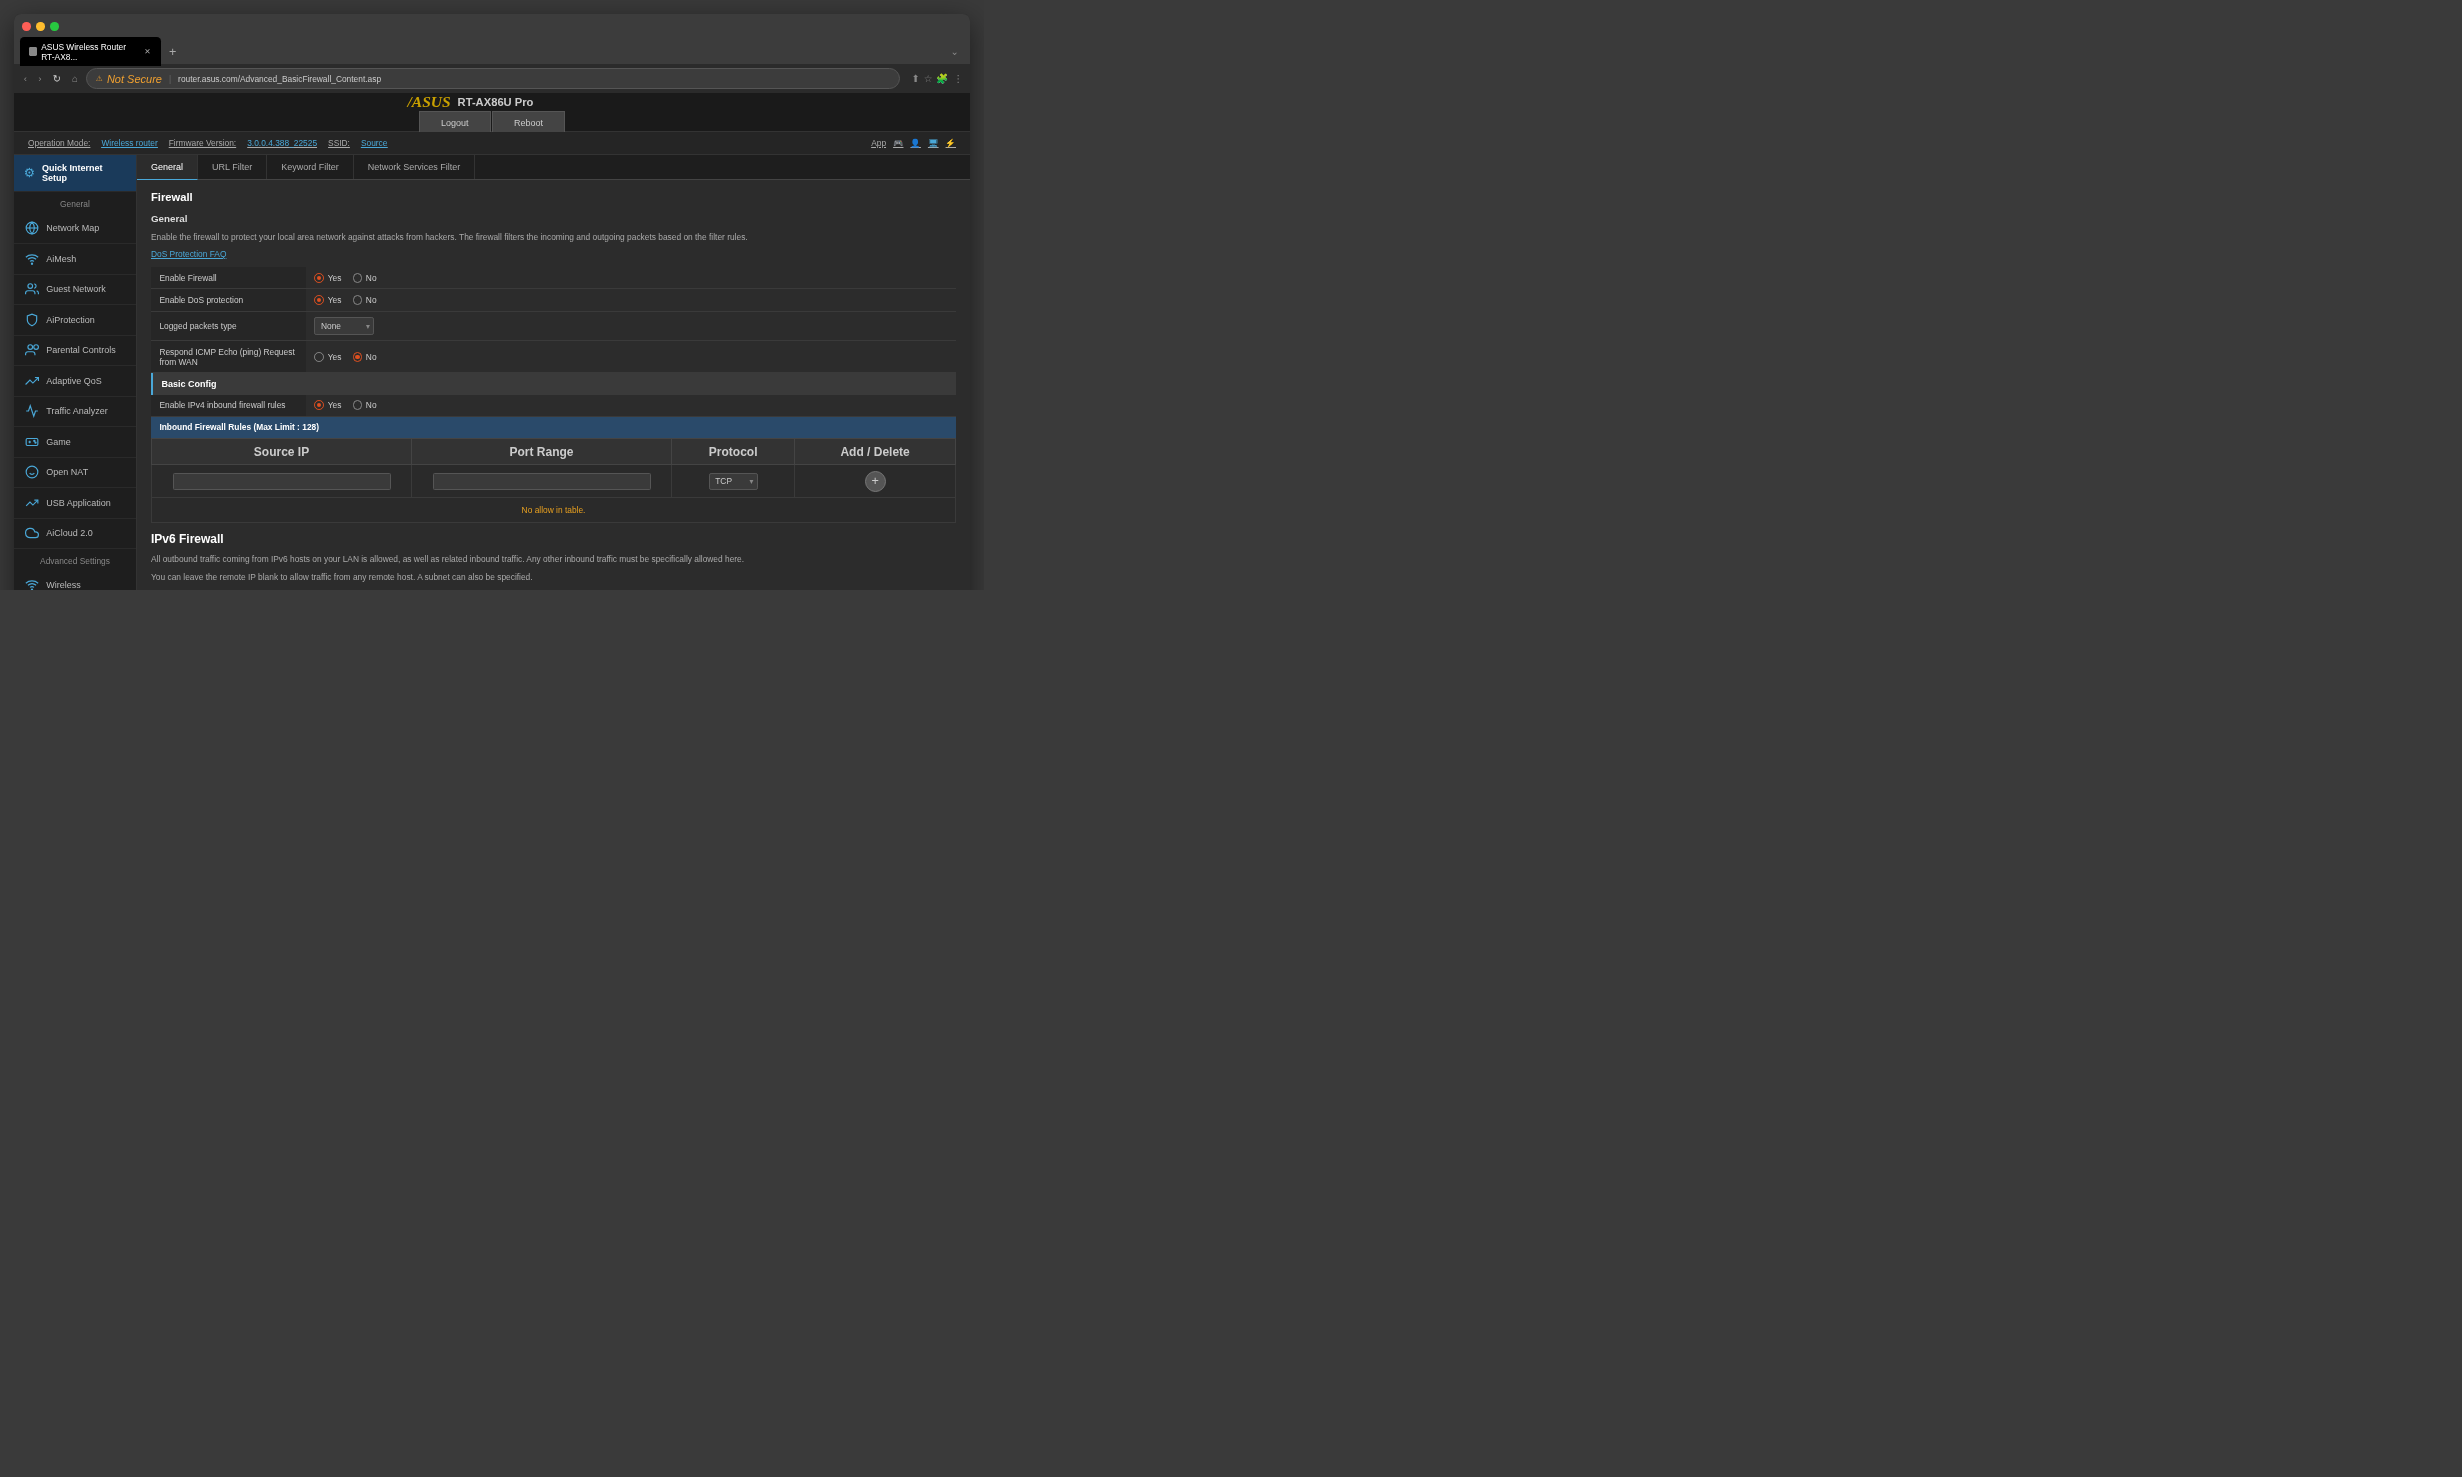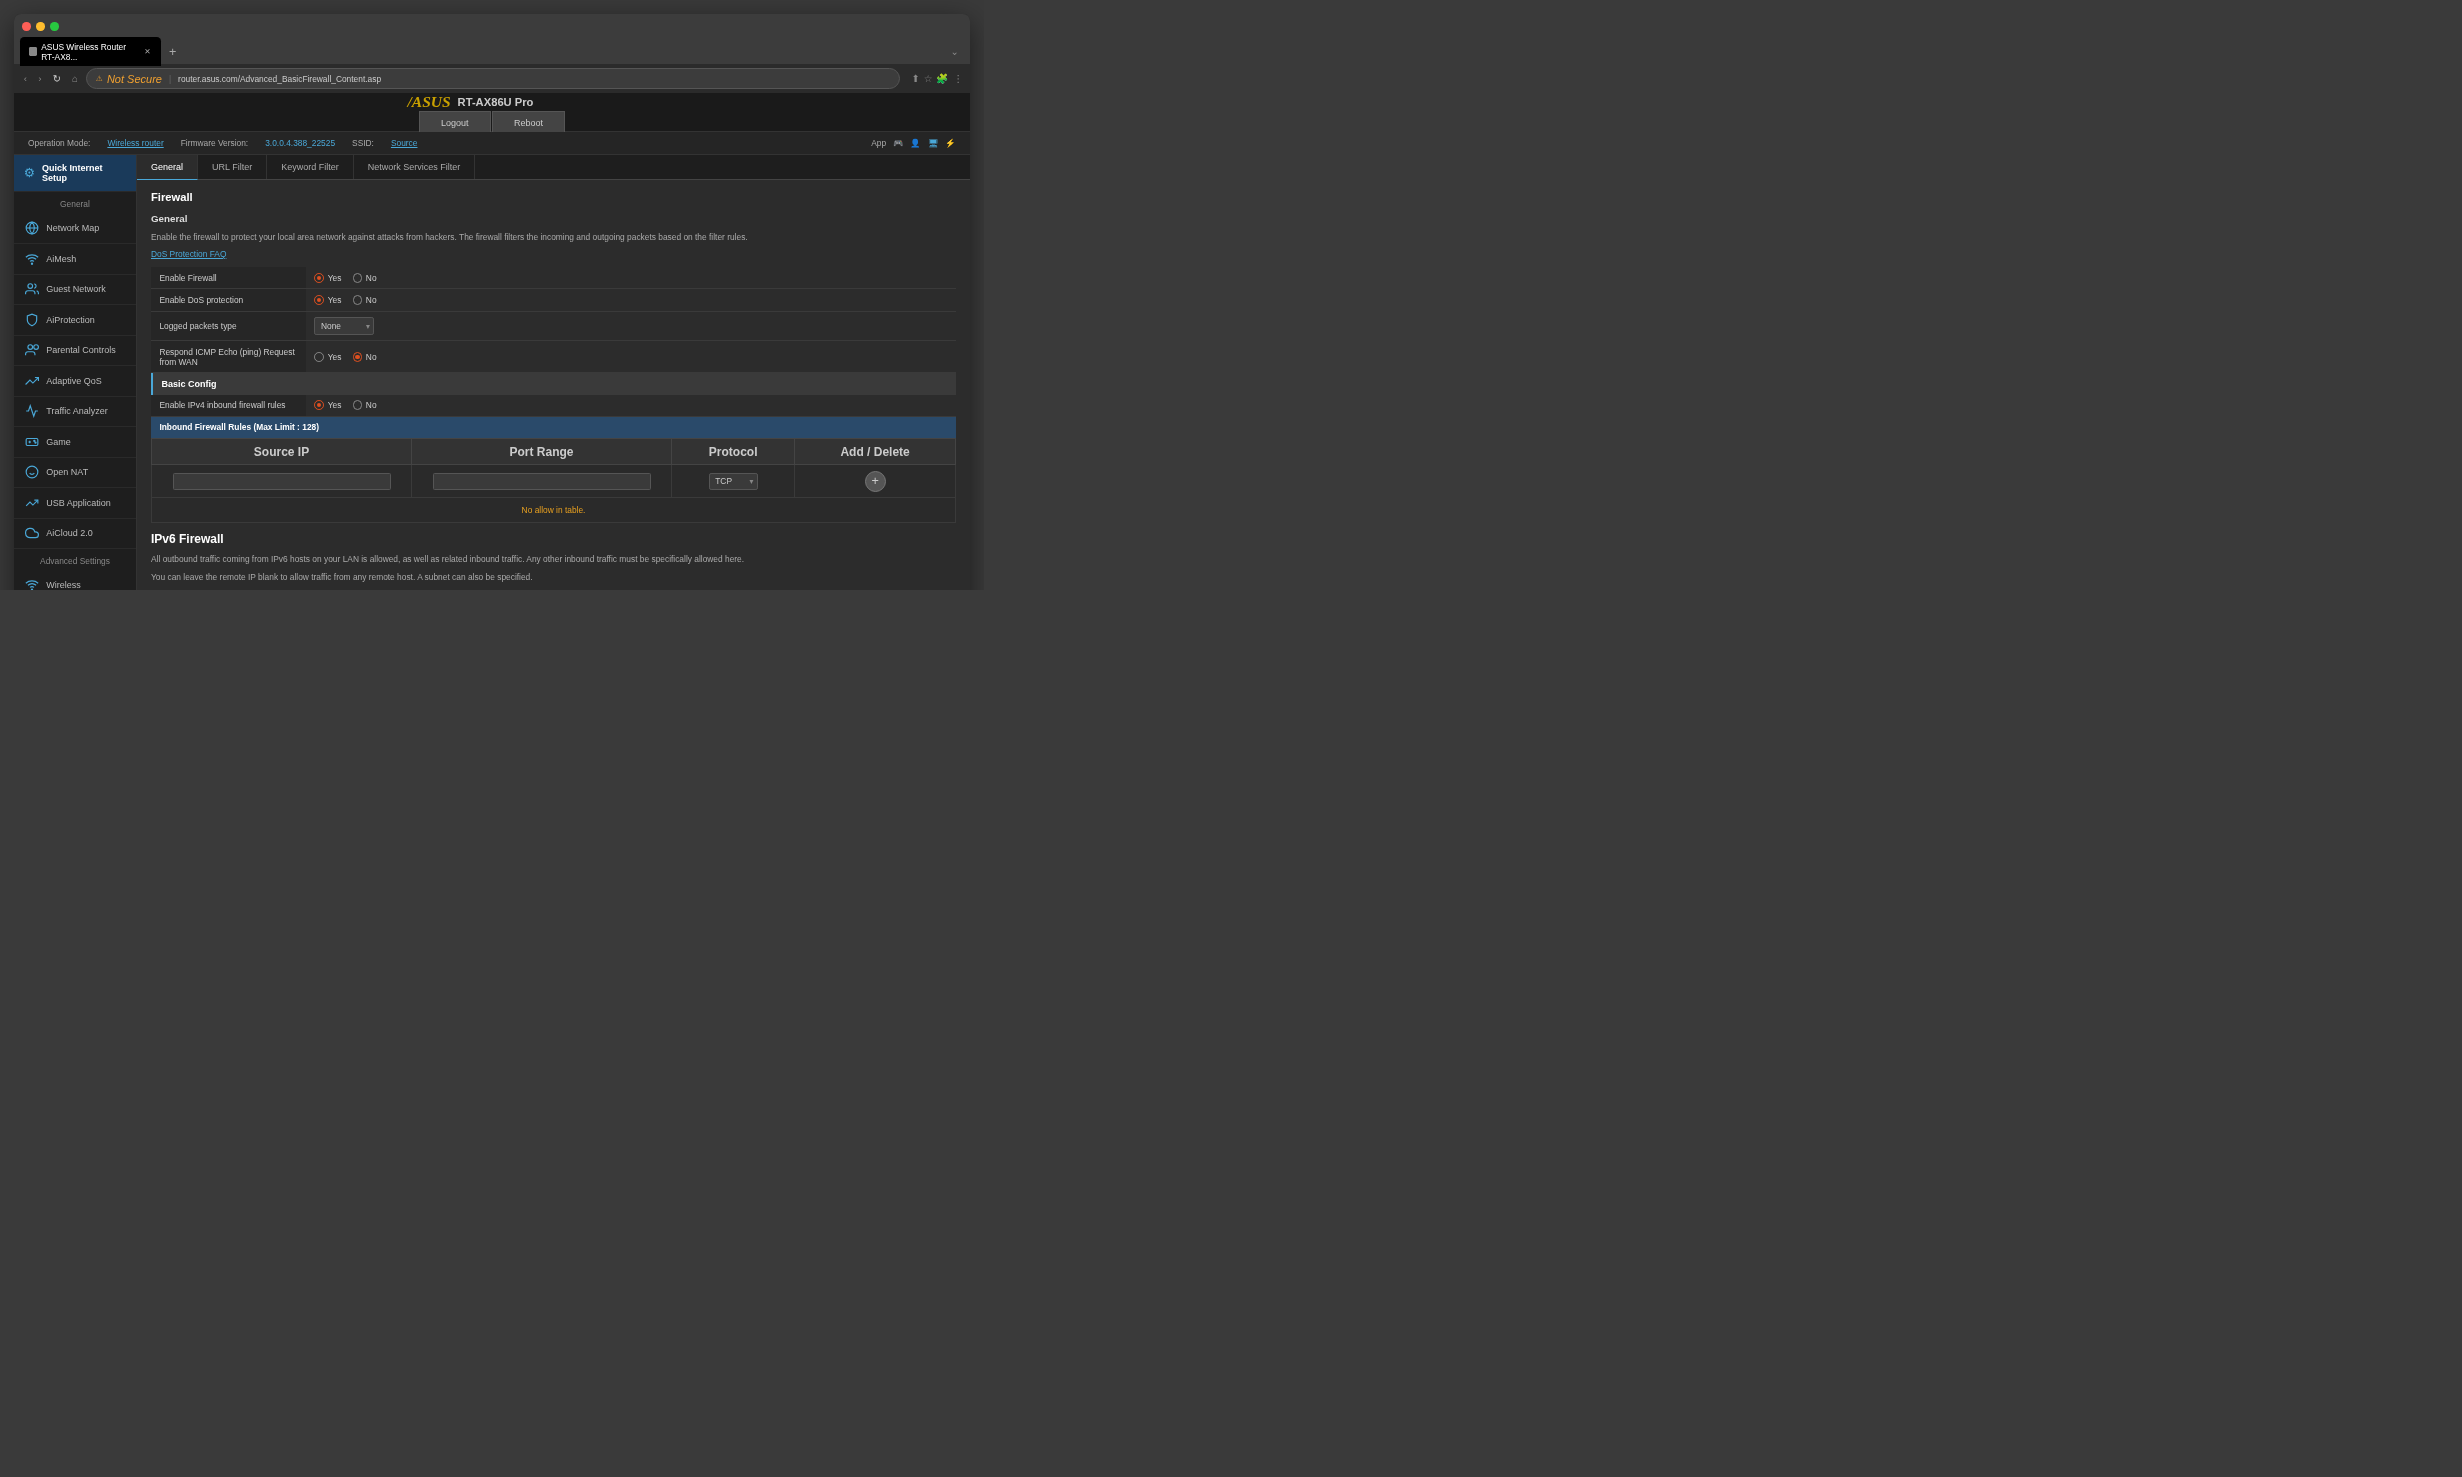--- a/index.html
+++ b/index.html
@@ -149,24 +149,25 @@
     }
     .lang-text { color: #ccc; font-size: 11px; }
     .lang-arrow { color: #ccc; }
 
     
     .status-bar {
       background: #252525;
       padding: 5.6px 14px;
       display: flex;
       align-items: center;
-      gap: 17px;
+      gap: 11px;
       font-size: 8.4px;
       color: #aaa;
       border-bottom: 0.7px solid #333;
+      text-decoration: underline;
     }
     .status-label { color: #aaa; }
     .status-link { color: #4aa8d8; text-decoration: underline; cursor: pointer; }
     .status-value { color: #4aa8d8; }
     .status-icons { margin-left: auto; display: flex; align-items: center; gap: 7px; }
     .app-icon { color: #aaa; font-size: 8.4px; }
     .icon-green { color: #4caf50; }
     .icon-blue { color: #4aa8d8; }
 
     

